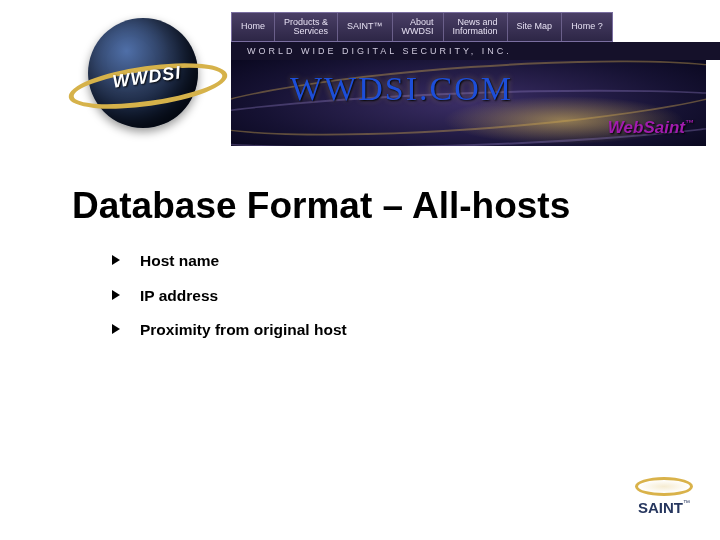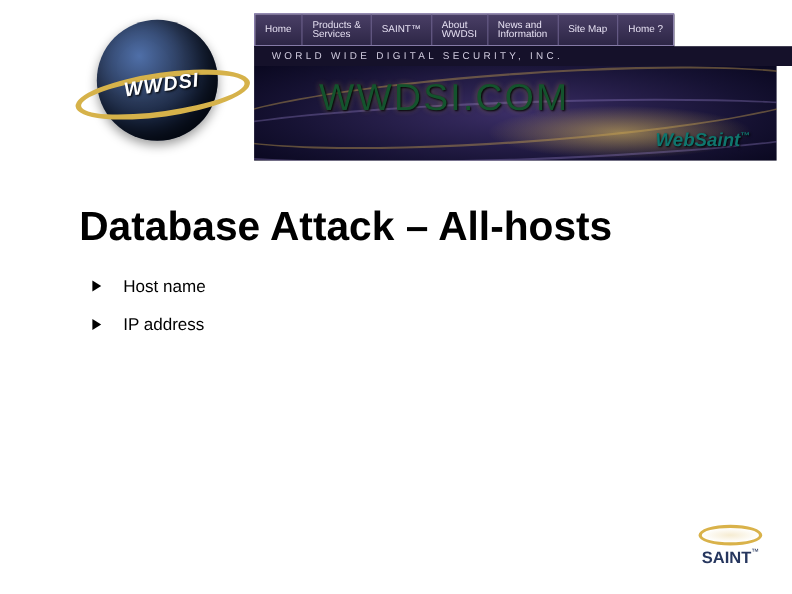--- a/index.html
+++ b/index.html
@@ -71,21 +71,21 @@
   }
   .nav-item {
     color: #e6e0f2;
     font-size: 9px;
     line-height: 1.05;
     padding: 3px 9px;
     border-right: 1px solid #6a5f8a;
     display: flex;
     align-items: center;
     justify-content: center;
-    text-align: left;
+    text-align: right;
     white-space: pre-wrap;
     cursor: pointer;
   }
   .nav-item:last-child { border-right: none; }
   .tagline-bar {
     position: absolute;
     left: 231px;
     top: 42px;
     width: 475px;
     height: 18px;
@@ -123,31 +123,31 @@
     left: -80px; top: 32px;
     width: 640px; height: 50px;
     border: 2px solid rgba(150,130,200,.35);
     border-radius: 50%;
     transform: rotate(-2deg);
   }
   .domain-label {
     position: absolute;
     left: 290px;
     top: 70px;
-    font-family: Liberation Sans, sans-serif;
+    font-family: Liberation Serif, serif;
     font-size: 34px;
     letter-spacing: 2px;
-    color: #14532d;
+    color: #1d4ed8;
     text-shadow: 1px 1px 2px #000, 0 0 6px rgba(233,192,74,.4);
   }
   .websaint {
     position: absolute;
-    right: 38px;
+    right: 26px;
     top: 118px;
-    color: #0f766e;
+    color: #a21caf;
     font-style: italic;
     font-weight: bold;
     font-size: 17px;
     text-shadow: 1px 1px 2px #000;
   }
   .websaint .tm {
     font-size: 9px;
     font-style: normal;
     vertical-align: top;
   }
@@ -163,25 +163,26 @@
   .bullets {
     position: absolute;
     left: 84px;
     top: 252px;
     list-style: none;
     margin: 0;
     padding: 0;
   }
   .bullets li {
     font-size: 15.5px;
-    font-weight: normal;
+    font-weight: bold;
     color: #000;
     margin-bottom: 16.5px;
     padding-left: 28px;
     position: relative;
+    margin-left: 28px;
   }
   .bullets li::before {
     content: "";
     position: absolute;
     left: 0;
     top: 3px;
     width: 0; height: 0;
     border-top: 5px solid transparent;
     border-bottom: 5px solid transparent;
     border-left: 8px solid #000;
@@ -238,25 +239,26 @@
 
   <div class="tagline-bar">WORLD WIDE DIGITAL SECURITY, INC.</div>
 
   <div class="swirl"></div>
   <div class="domain-label">WWDSI.COM</div>
   <div class="websaint">
     <span>WebSaint</span><span class="tm">™</span>
   </div>
 </div>
 
-<div class="title">Database Attack – All-hosts</div>
+<div class="title">Database Format – All-hosts</div>
 
 <ul class="bullets">
   <li>Host name</li>
   <li>IP address</li>
+  <li>Proximity from original host</li>
 </ul>
 
 <div class="saint-logo">
   <div class="saint-halo"></div>
   <div class="saint-text">
     <span>SAINT</span><span class="tm">™</span>
   </div>
 </div>
 
 </body></html>

